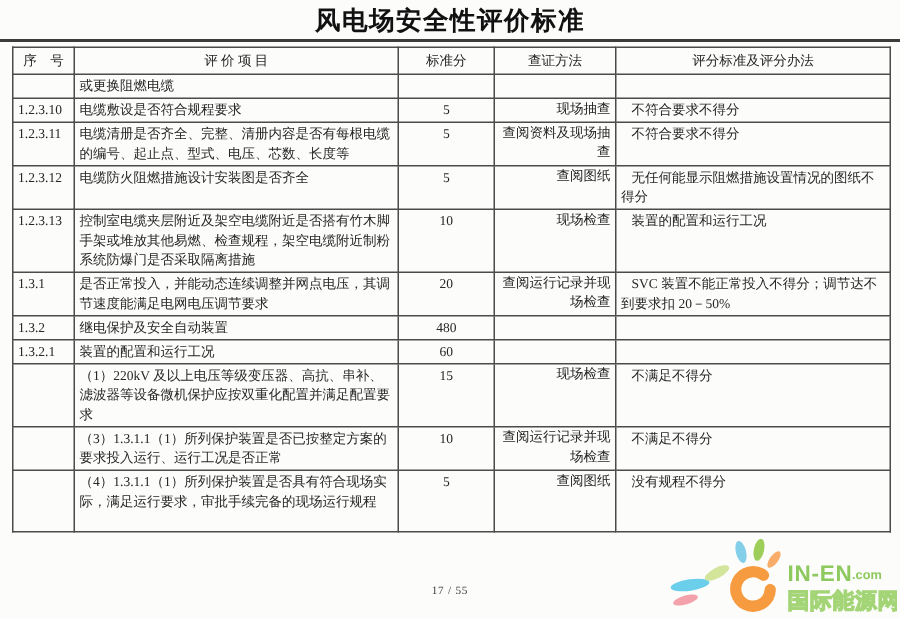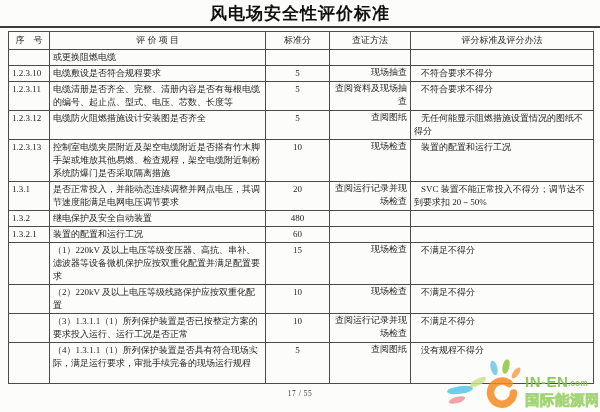--- a/index.html
+++ b/index.html
@@ -163,27 +163,20 @@
   </tr>
 
   <tr>
     <td class="c-no"></td>
     <td class="c-item">（1）220kV 及以上电压等级变压器、高抗、串补、滤波器等设备微机保护应按双重化配置并满足配置要求</td>
     <td class="c-score">15</td>
     <td class="c-method">现场检查</td>
     <td class="c-criteria">不满足不得分</td>
   </tr>
 
-  <tr>
-    <td class="c-no"></td>
-    <td class="c-item">（2）220kV 及以上电压等级线路保护应按双重化配置</td>
-    <td class="c-score">10</td>
-    <td class="c-method">现场检查</td>
-    <td class="c-criteria">不满足不得分</td>
-  </tr>
 
   <tr>
     <td class="c-no"></td>
     <td class="c-item">（3）1.3.1.1（1）所列保护装置是否已按整定方案的要求投入运行、运行工况是否正常</td>
     <td class="c-score">10</td>
     <td class="c-method">查阅运行记录并现场检查</td>
     <td class="c-criteria">不满足不得分</td>
   </tr>
 
   <tr>

